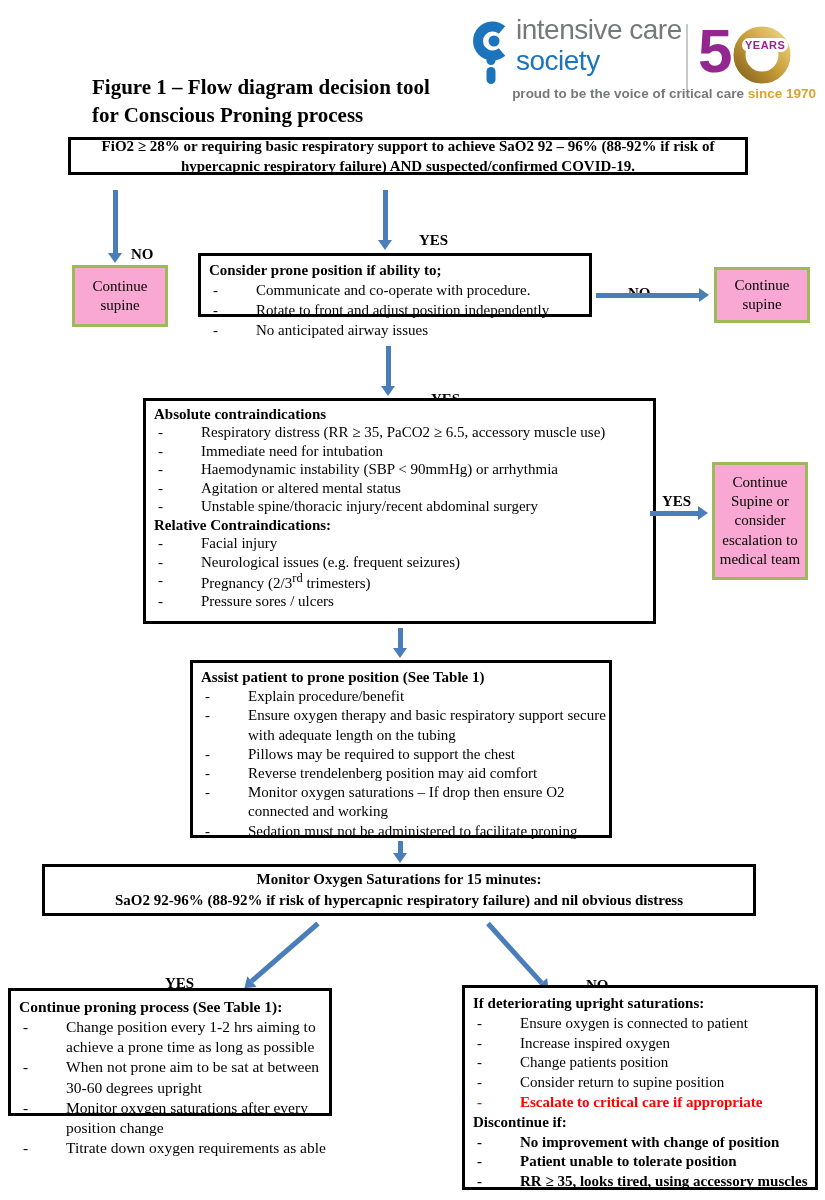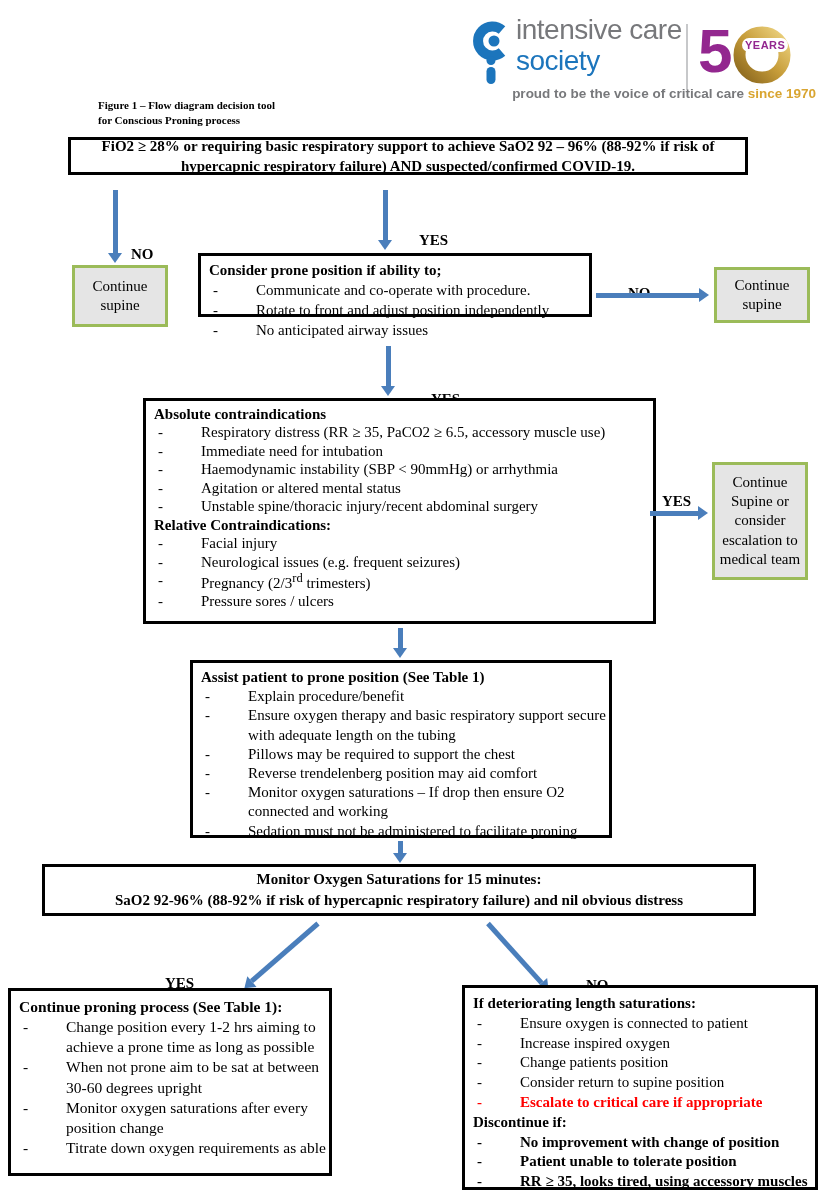--- a/index.html
+++ b/index.html
@@ -19,28 +19,28 @@
   .logo-ring{position:absolute;left:262px;top:13px;}
   .logo-years{position:absolute;left:272px;top:26px;font-family:"Liberation Sans",sans-serif;
               font-weight:bold;font-size:11px;color:#93278f;background:#fff;padding:1px 3px;
               border-radius:8px;letter-spacing:0.5px;}
   .logo-tagline{position:absolute;right:4px;top:74px;white-space:nowrap;
                 font-family:"Liberation Sans",sans-serif;font-weight:bold;font-size:13.5px;
                 color:#77787b;text-align:right;}
   .logo-tagline .gold{color:#d9a531;}
 
   
-  .fig-title{position:absolute;left:98px;top:74px;font-weight:bold;font-size:11px;
-             line-height:1.32;margin-top:24px;}
+  .fig-title{position:absolute;left:92px;top:74px;font-weight:bold;font-size:21px;
+             line-height:1.32;}
 
   
   .box{position:absolute;border:3px solid #000;background:#fff;box-sizing:border-box;}
   .center{text-align:center;font-weight:bold;display:flex;flex-direction:column;
           justify-content:center;}
-  .greenbox{position:absolute;border:3px solid #9bbb59;background:#e5e5e5;box-sizing:border-box;
+  .greenbox{position:absolute;border:3px solid #9bbb59;background:#f9a8d4;box-sizing:border-box;
             display:flex;align-items:center;justify-content:center;text-align:center;
             font-size:15px;line-height:1.28;padding:2px 4px;}
   .bh{font-weight:bold;padding-left:8px;}
   .li{display:grid;grid-template-columns:43px 1fr;padding-left:12px;}
   .li::before{content:"-";}
   .u{text-decoration:underline;}
   .red{color:#f00;font-weight:bold;}
   .bold{font-weight:bold;}
 
   
@@ -194,38 +194,38 @@
   <div class="box center" style="left:42px;top:864px;width:714px;height:52px;font-size:15px;line-height:1.4;">
     <div>Monitor Oxygen Saturations for 15 minutes:</div>
     <div>SaO2 92-96% (88-92% if risk of hypercapnic respiratory failure) and nil obvious distress</div>
   </div>
 
   <div class="arr-h diag" style="left:318px;top:921px;width:88px;transform:rotate(139deg);"></div>
   <div class="flabel" style="left:165px;top:948px;">YES</div>
   <div class="arr-h diag" style="left:488px;top:921px;width:80px;transform:rotate(48deg);"></div>
   <div class="flabel" style="left:586px;top:950px;">NO</div>
 
-  <div class="box" style="left:8px;top:988px;width:324px;height:188px;font-size:15.5px;line-height:1.3;padding-top:6px;">
+  <div class="box" style="left:8px;top:988px;width:324px;height:128px;font-size:15.5px;line-height:1.3;padding-top:6px;">
     <div class="bh">Continue proning process (See Table 1):</div>
     <div class="li">
         <span>Change position every 1-2 hrs aiming to achieve a prone time as long as possible</span>
       </div>
     <div class="li">
         <span>When not prone aim to be sat at between 30-60 degrees upright</span>
       </div>
     <div class="li">
         <span>Monitor oxygen saturations after every position change</span>
       </div>
     <div class="li">
         <span>Titrate down oxygen requirements as able</span>
       </div>
   </div>
 
   <div class="box" style="left:462px;top:985px;width:356px;height:205px;font-size:15px;line-height:1.32;padding-top:6px;">
-    <div class="bh">If deteriorating length saturations:</div>
+    <div class="bh">If deteriorating upright saturations:</div>
     <div class="li">
         <span>Ensure oxygen is connected to patient</span>
       </div>
     <div class="li">
         <span>Increase inspired oxygen</span>
       </div>
     <div class="li">
         <span>Change patients position</span>
       </div>
     <div class="li">

